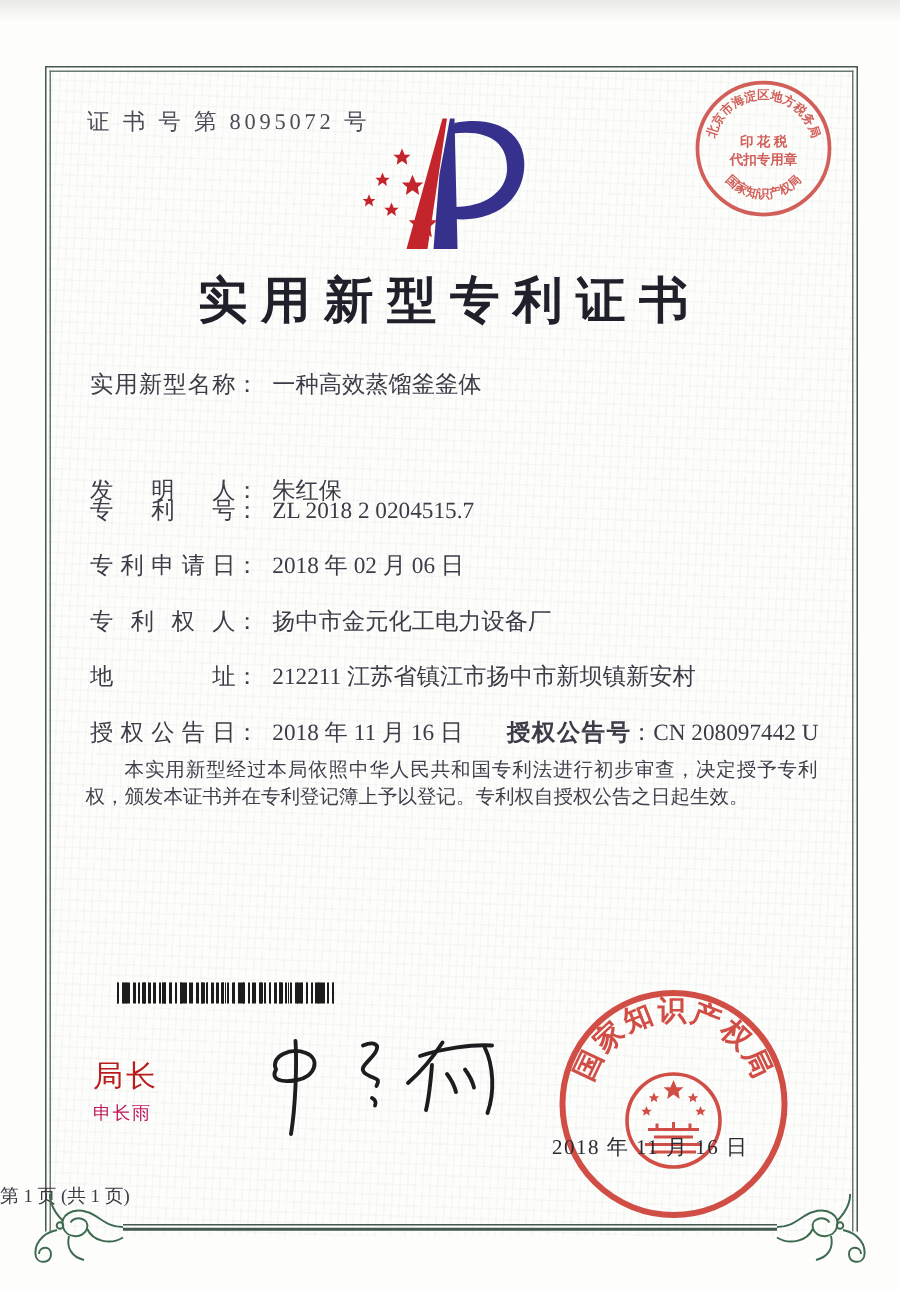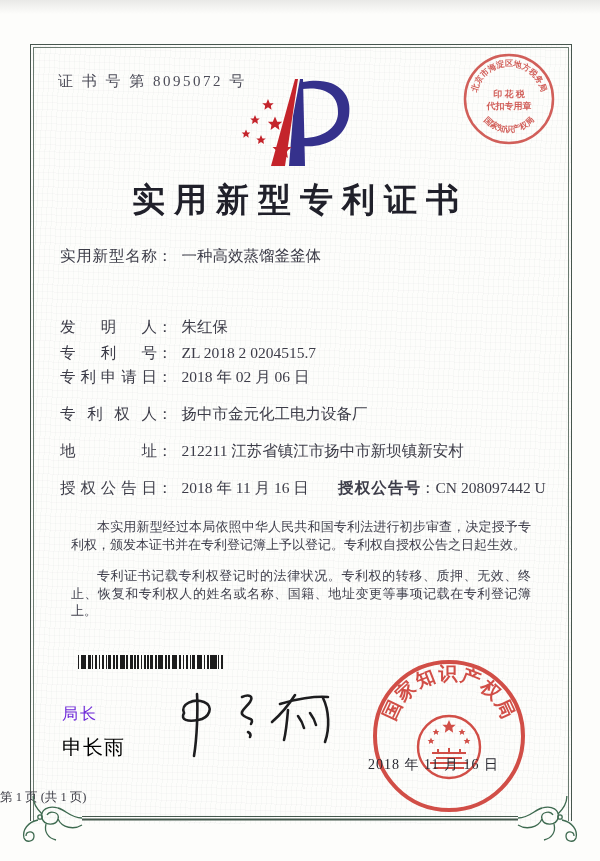--- a/index.html
+++ b/index.html
@@ -32,37 +32,37 @@
   .logo{position:absolute;left:233px;top:76px;width:138px;height:98px;}
   .tax-stamp{position:absolute;left:461px;top:51px;width:96px;height:96px;opacity:.88;}
   .title{
     position:absolute;left:0;top:178px;width:100%;text-align:center;
     font-size:33px;font-weight:bold;letter-spacing:9px;color:#20202a;
   }
   .fields{position:absolute;left:60px;top:246px;width:484px;font-size:15.5px;color:#3c3c48;}
   .field-row{position:absolute;left:0;white-space:nowrap;}
   .field-row .lbl{display:inline-block;width:97px;text-align:justify;text-align-last:justify;vertical-align:top;}
   .field-row .val{margin-left:9px;}
-  .r1{top:0px;} .r2{top:47px;margin-top:24px;} .r3{top:97px;} .r4{top:121px;} .r5{top:158px;} .r6{top:195px;} .r7{top:232px;}
+  .r1{top:0px;} .r2{top:47px;margin-top:24px;} .r3{top:84px;} .r4{top:121px;} .r5{top:158px;} .r6{top:195px;} .r7{top:232px;}
   .grant-right{position:absolute;left:278px;top:232px;white-space:nowrap;}
   .grant-right .lbl2{display:inline-block;width:82px;text-align:justify;text-align-last:justify;vertical-align:top;font-weight:bold;}
   .body-text{
     position:absolute;left:57px;top:504px;width:488px;
     font-size:13px;line-height:17.5px;text-align:justify;color:#3f3f4c;
   }
-  .body-text p{margin:14px;text-indent:2em;}
+  .body-text p{margin:0;text-indent:2em;}
   .barcode{
     position:absolute;left:78px;top:655px;width:145px;height:14px;
     background:
       repeating-linear-gradient(90deg,#1c1c1c 0 1.5px,transparent 1.5px 3.5px),
       repeating-linear-gradient(90deg,#1c1c1c 0 1px,transparent 1px 6px),
       repeating-linear-gradient(90deg,transparent 0 4px,#1c1c1c 4px 6.5px,transparent 6.5px 13px);
   }
-  .signer-title{position:absolute;left:62px;top:704px;font-size:16px;color:#6d28d9;letter-spacing:2px;}
-  .signer-name{position:absolute;left:62px;top:734px;font-size:20px;color:#000000;letter-spacing:1px;}
+  .signer-title{position:absolute;left:62px;top:704px;font-size:20px;color:#b91c1c;letter-spacing:2px;}
+  .signer-name{position:absolute;left:62px;top:734px;font-size:12px;color:#be185d;letter-spacing:1px;}
   .signature{position:absolute;left:160px;top:680px;width:190px;height:85px;}
   .main-seal{position:absolute;left:368px;top:655px;width:162px;height:162px;opacity:.9;}
   .seal-date{position:absolute;left:368px;top:756px;font-size:14px;color:#2a2a32;letter-spacing:1px;z-index:5;}
   .footer{position:absolute;left:0;top:789px;width:100%;font-size:12.5px;color:#3b3b44;}
   .bottom-rule{position:absolute;left:16px;top:796px;width:568px;height:48px;z-index:2;}
 </style>
 </head>
 <body>
 
 <div class="paper-texture"></div>
@@ -130,21 +130,20 @@
   <div class="field-row r7">
     <span class="lbl">授权公告日</span><span>：</span><span class="val">2018 年 11 月 16 日</span>
   </div>
   <div class="grant-right">
     <span class="lbl2">授权公告号</span><span>：</span><span class="val">CN 208097442 U</span>
   </div>
 </div>
 
 <div class="body-text">
   <p>本实用新型经过本局依照中华人民共和国专利法进行初步审查，决定授予专利权，颁发本证书并在专利登记簿上予以登记。专利权自授权公告之日起生效。</p>
-  <p>专利证书记载专利权登记时的法律状况。专利权的转移、质押、无效、终止、恢复和专利权人的姓名或名称、国籍、地址变更等事项记载在专利登记簿上。</p>
 </div>
 
 <div class="barcode"></div>
 
 <div class="signer-title">局长</div>
 <div class="signer-name">申长雨</div>
 
 <svg class="signature" viewBox="0 0 190 85">
   <g fill="none" stroke="#1d1d1f" stroke-width="2.6" stroke-linecap="round">
 

